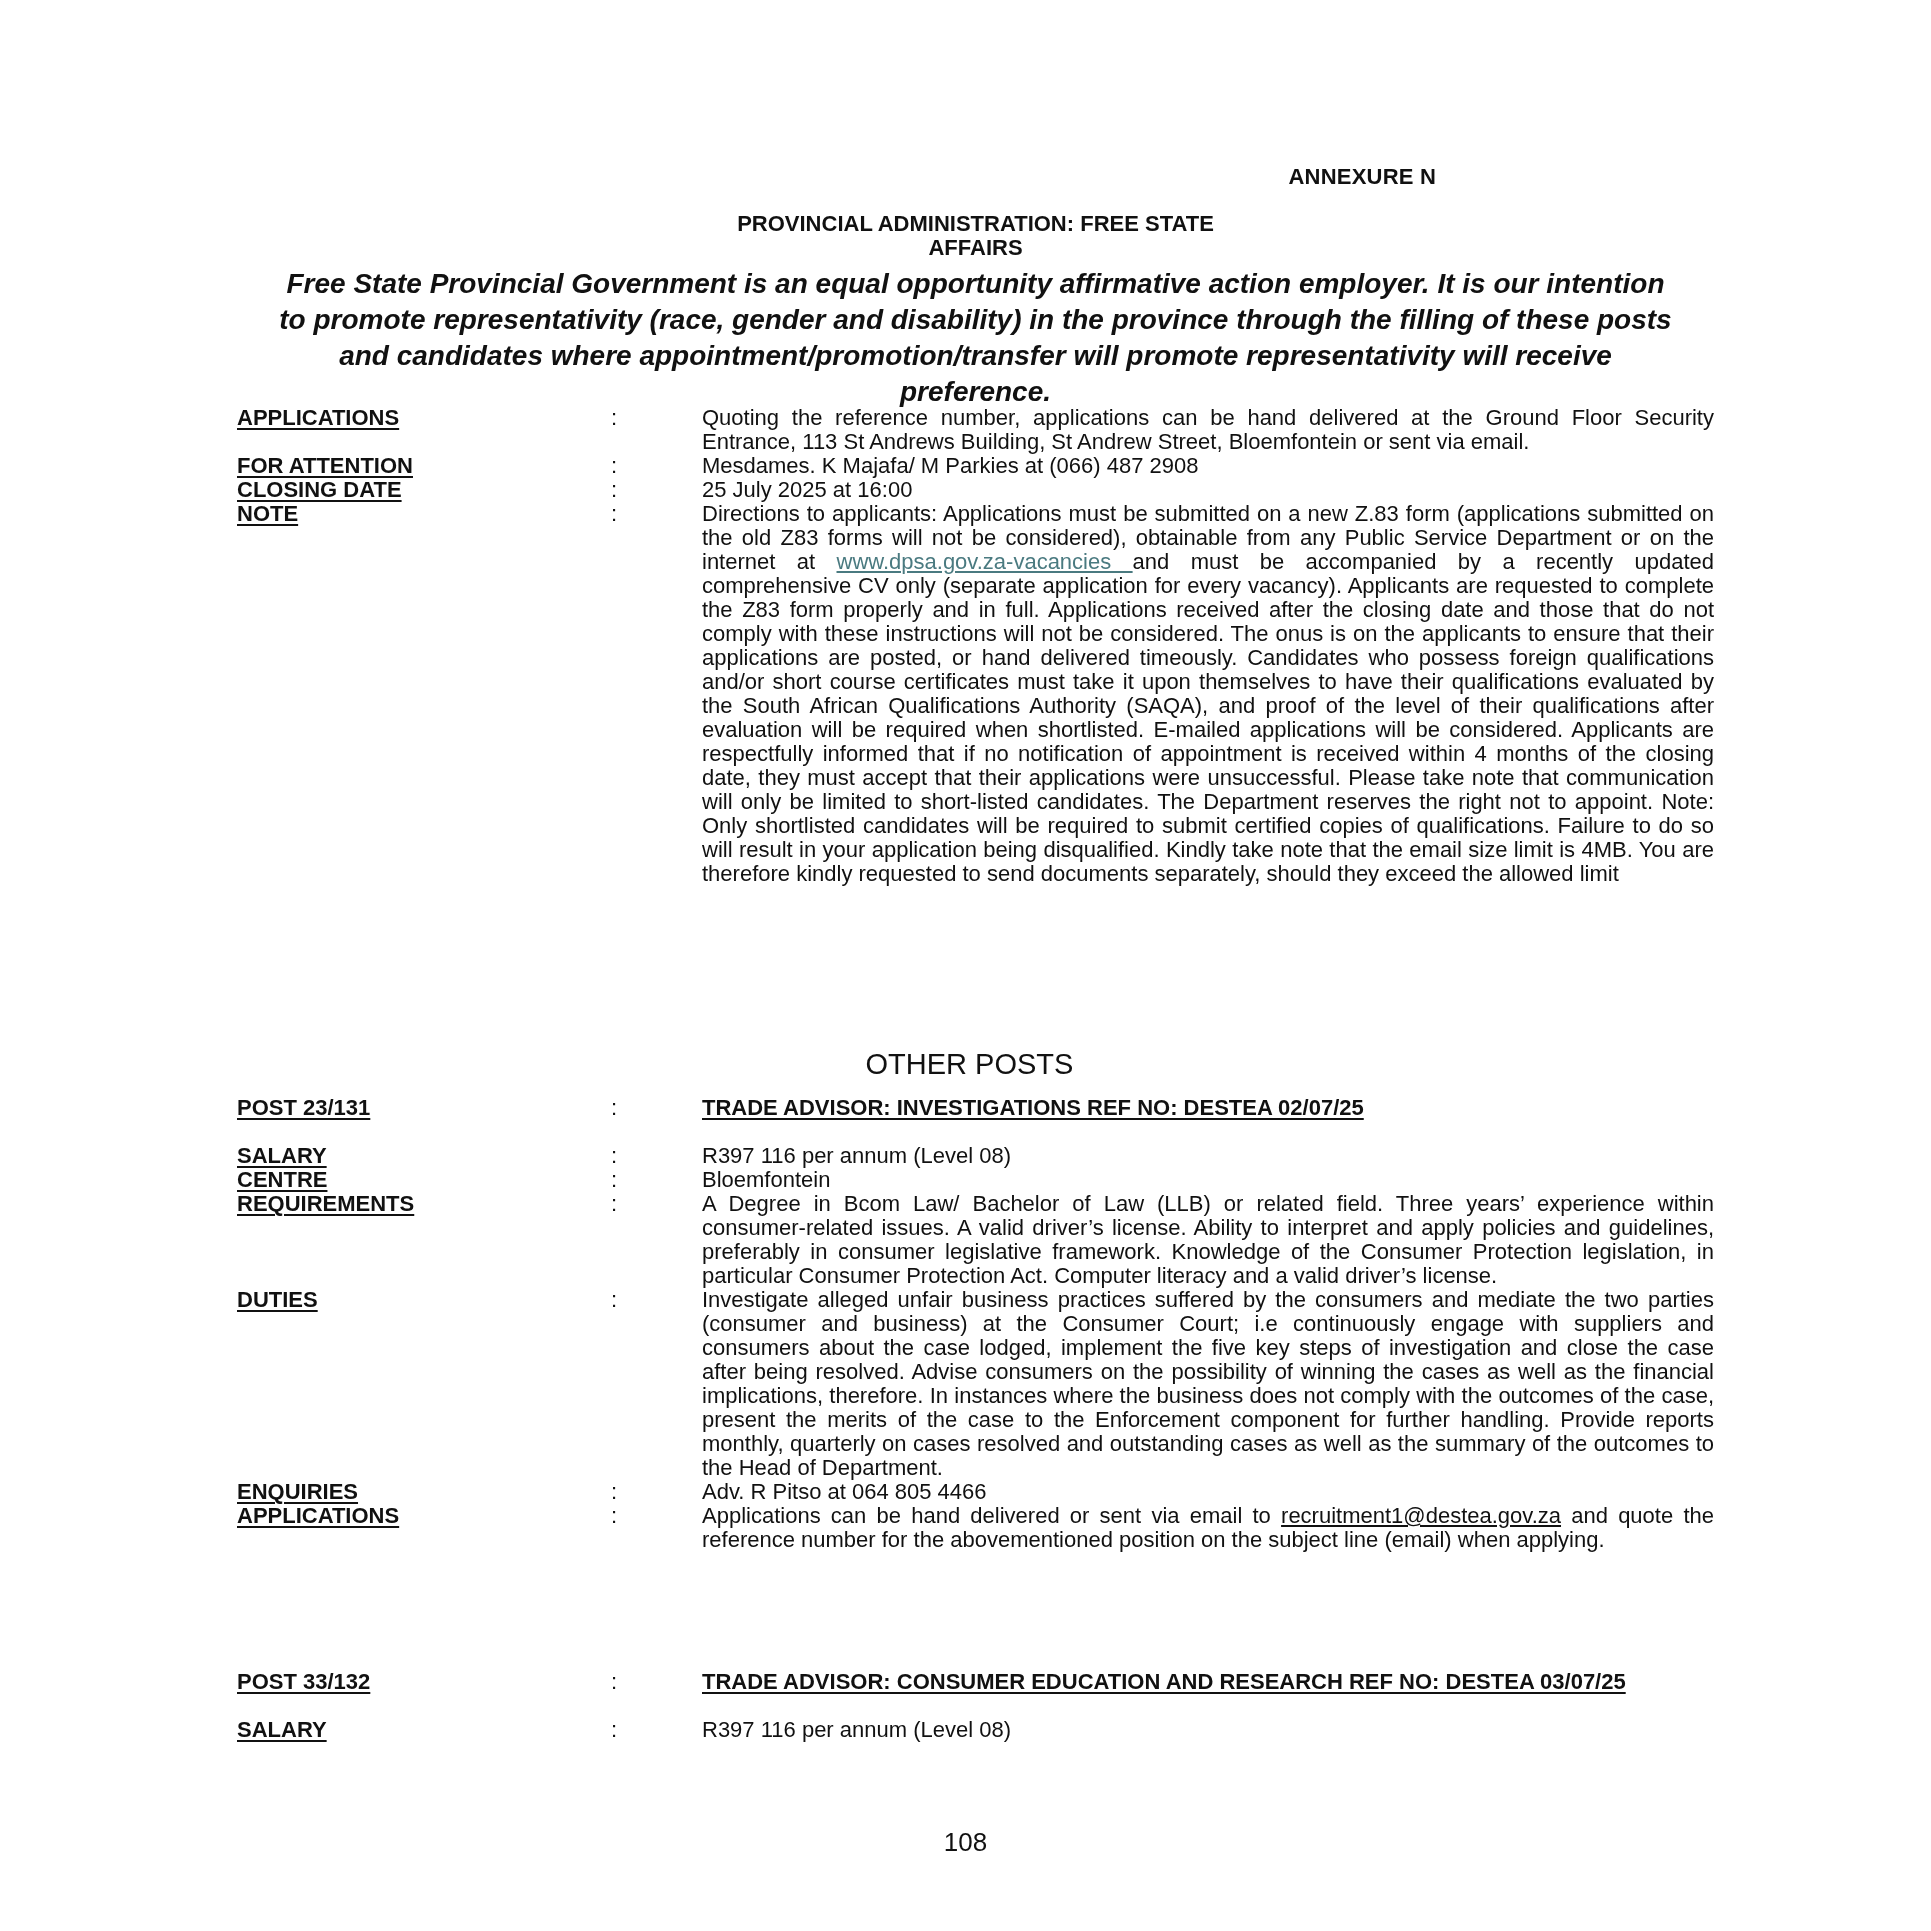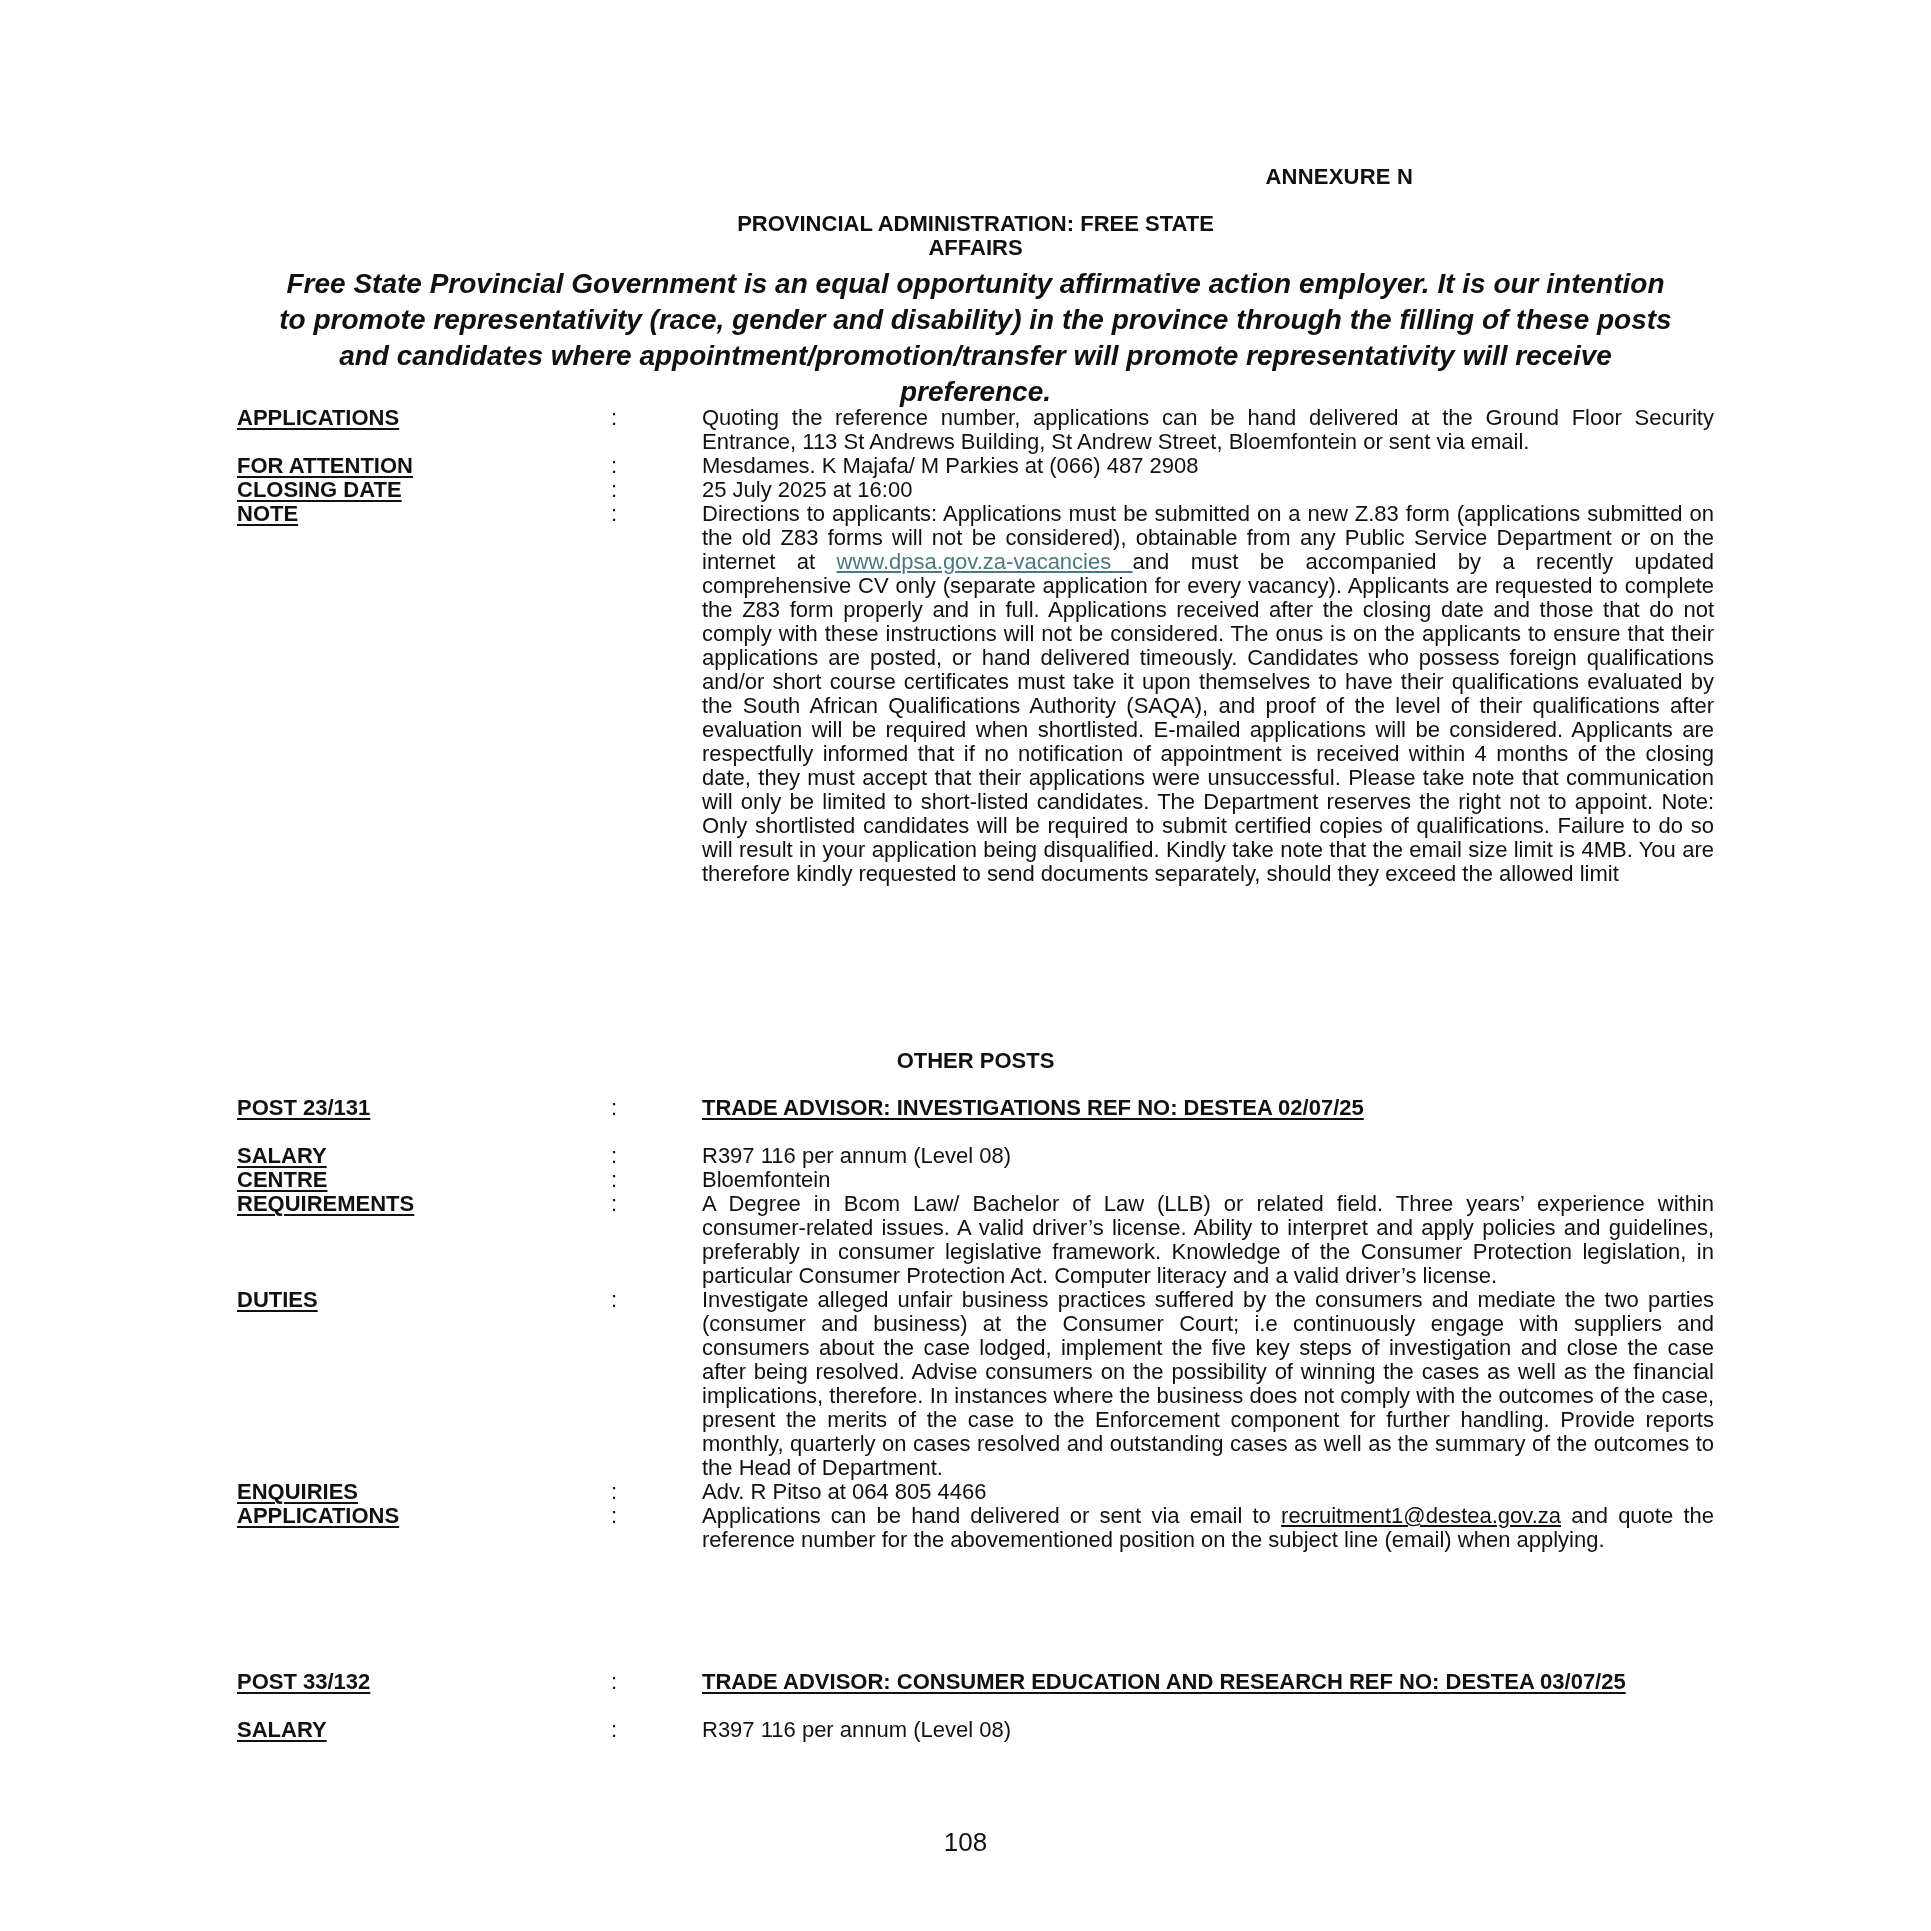--- a/index.html
+++ b/index.html
@@ -1,32 +1,32 @@
 <!DOCTYPE html>
 <html><head>
 <meta charset="utf-8">
 <style>
   html, body { margin: 0; padding: 0; background: #ffffff; }
   body { width: 1931px; height: 1931px; position: relative; overflow: hidden; color: #111111;
          font-family: "Liberation Sans", "DejaVu Sans", sans-serif; }
-  .page { position: absolute; left: 0; top: 0; width: 1629px; height: 1931px; }
+  .page { position: absolute; left: 0; top: 0; width: 1629px; height: 1931px; padding-left: 23px; }
   .annex { position: absolute; right: 216px; top: 164px; font-weight: bold; font-size: 22px; letter-spacing: 0.2px; }
   .header { position: absolute; left: 237px; width: 1477px; top: 212px; text-align: center; }
   .h-line { font-weight: bold; font-size: 22px; line-height: 24px; }
   .h-italic { font-weight: bold; font-style: italic; font-size: 28px; line-height: 24px; margin-top: 12px; }
   .grid { position: absolute; left: 237px; width: 1477px; }
   .row { display: flex; align-items: flex-start; font-size: 22px; line-height: 24px; }
   .lbl { width: 374px; flex: 0 0 374px; font-weight: bold; }
   .lbl span { text-decoration: underline; text-decoration-thickness: 1.9px; text-underline-offset: 2.9px; }
   .colon { width: 91px; flex: 0 0 91px; }
   .val { flex: 1 1 auto; text-align: justify; text-align-last: left; }
   .val.bold span.t { font-weight: bold; text-decoration: underline; text-decoration-thickness: 1.9px; text-underline-offset: 2.9px; }
   .link { color: #4a7a80; text-decoration: underline; }
   .email { color: #111111; text-decoration: underline; }
-  .center-title { position: absolute; left: 237px; width: 1477px; text-align: center; font-weight: bold; font-size: 22px; }
+  .center-title { position: absolute; left: 231px; width: 1477px; text-align: center; font-weight: normal; font-size: 29px; }
   .pagenum { position: absolute; left: 0; width: 1931px; text-align: center; top: 1827px; font-size: 26px; }
 </style>
 </head>
 <body>
 
 <div class="page">
 
   <div class="annex">ANNEXURE N</div>
 
   <div class="header">

